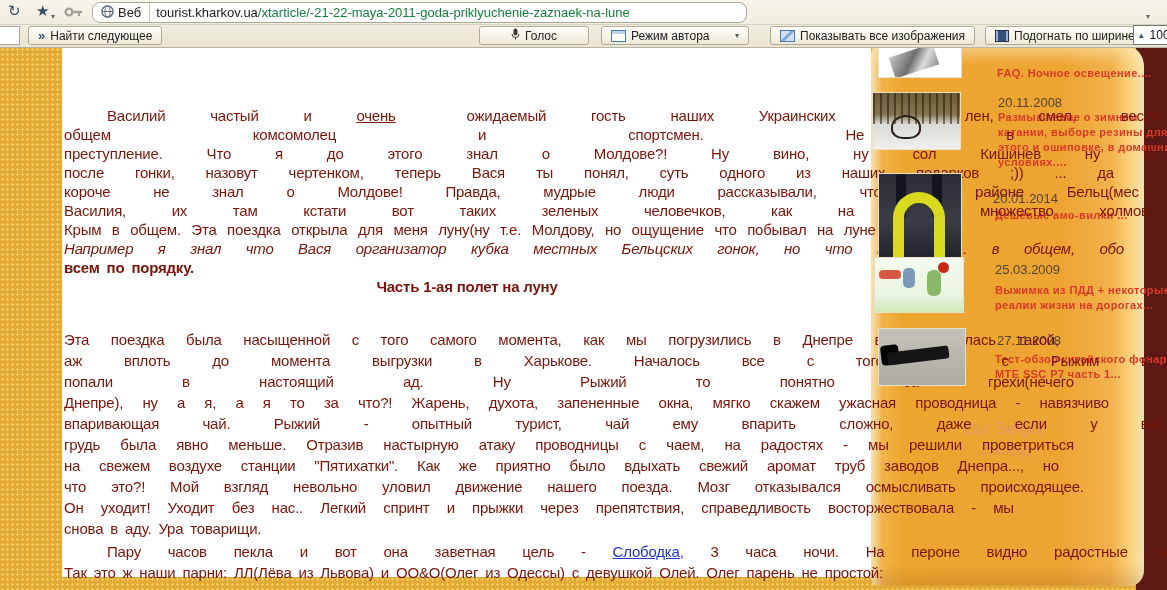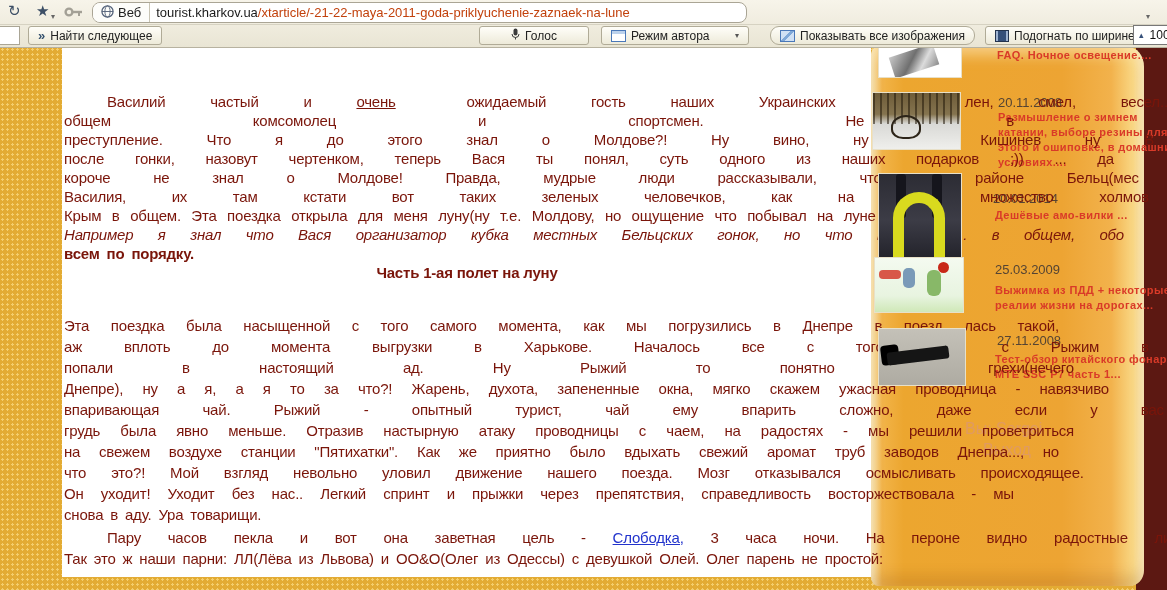--- a/index.html
+++ b/index.html
@@ -11,21 +11,21 @@
   .row1{position:absolute;left:0;top:0;width:100%;height:24px;border-bottom:1px solid #d6d2c2;}
   .row2{position:absolute;left:0;top:24px;width:100%;height:23px;}
   .glyph-btn{position:absolute;top:2px;font-size:15px;color:#3d4f66;cursor:pointer;line-height:18px;}
   .caret{font-size:8px;color:#666;top:8px;}
   .addr-wrap{position:absolute;left:92px;top:2px;width:653px;height:19px;background:#fff;
     border:1px solid #aaa595;border-radius:8px;display:flex;align-items:center;overflow:hidden;}
   .web-pill{display:flex;align-items:center;gap:4px;padding:0 8px;height:100%;
     border-right:1px solid #c8c4b4;font-size:13px;color:#222;background:#fdfdfa;}
   .addr-text{padding:0 6px;font-size:13px;white-space:nowrap;}
   .addr-domain{color:#1a1a1a;}
-  .addr-path{color:#c2410c;}
+  .addr-path{color:#15803d;}
   .search-input{position:absolute;left:750px;top:2px;width:388px;height:19px;border:1px solid #aaa595;
     border-radius:3px;font-size:13px;color:#999;padding:0 8px;box-sizing:border-box;
     font-family:"Liberation Sans",sans-serif;background:#fff;}
   .tb-btn{position:absolute;top:2px;height:19px;display:flex;align-items:center;gap:5px;
     padding:0 9px;font-size:12px;color:#222;background:linear-gradient(#fffef9,#edead9);
     border:1px solid #b0ab97;border-radius:3px;cursor:pointer;white-space:nowrap;box-sizing:border-box;}
   .stub-input{position:absolute;left:-6px;top:2px;width:24px;height:17px;background:#fff;border:1px solid #aaa595;}
   .zoom-box{position:absolute;left:1133px;top:1px;width:60px;height:20px;background:#fff;
     border:1px solid #777;display:flex;align-items:center;gap:6px;padding:0 5px;font-size:12px;color:#111;box-sizing:border-box;}
   .mini-icon{display:inline-block;}
@@ -133,41 +133,41 @@
               <line x1="4.5" y1="9.5" x2="4.5" y2="11.5" stroke="#3a3a3a"></line>
             </svg>
         </span>
         <span>Голос</span>
       </span>
       <span class="tb-btn" style="left:601px;width:148px;">
         <span class="mini-icon ic-author"></span>
         <span>Режим автора</span>
         <span style="margin-left:auto;font-size:8px;color:#555;">▾</span>
       </span>
-      <span class="tb-btn" style="left:770px;border-radius:9px;">
+      <span class="tb-btn" style="left:770px;">
         <span class="mini-icon ic-image"></span>
         <span>Показывать все изображения</span>
       </span>
       <span class="tb-btn" style="left:985px;">
         <span class="mini-icon ic-fit"></span>
         <span>Подогнать по ширине</span>
       </span>
       <span class="zoom-box">
         <span style="font-size:9px;color:#35507a;">▴</span>
         <span>100</span>
       </span>
     </div>
   </div>
 
   <div class="page">
     <div class="content-white"></div>
     <div class="maroon-strip"></div>
     <div class="paper"></div>
 
-    <div class="sb-link" style="left:997px;top:1px;">FAQ. Ночное освещение....</div>
+    <div class="sb-link" style="left:997px;top:19px;">FAQ. Ночное освещение....</div>
 
     <div class="sb-date" style="left:998px;top:48px;">20.11.2008</div>
     <div class="sb-link" style="left:998px;top:63px;">
       <div>Размышление о зимнем</div>
       <div>катании, выборе резины для</div>
       <div>этого и ошиповке, в домашних</div>
       <div>условиях....</div>
     </div>
 
     <div class="sb-date" style="left:993px;top:144px;">20.01.2014</div>
@@ -205,21 +205,21 @@
         <span class="car"></span>
         <span class="p1"></span>
         <span class="p2"></span>
       </div>
     <div class="thumb t-flash">
         <b></b>
         <i></i>
       </div>
 
     <div class="article" id="article">
-        <div style="margin-top: 2px;">
+        <div style="margin-top: 16px;">
           <div class="line s" style="line-height: 19px; height: 19px; width: 1065px; padding-left: 43px;">
             <span>Василий</span>
             <span>частый</span>
             <span>и</span>
             <span class="uline">очень</span>
             <span>ожидаемый</span>
             <span>гость</span>
             <span>наших</span>
             <span>Украинских</span>
             <span>гонок.</span>

